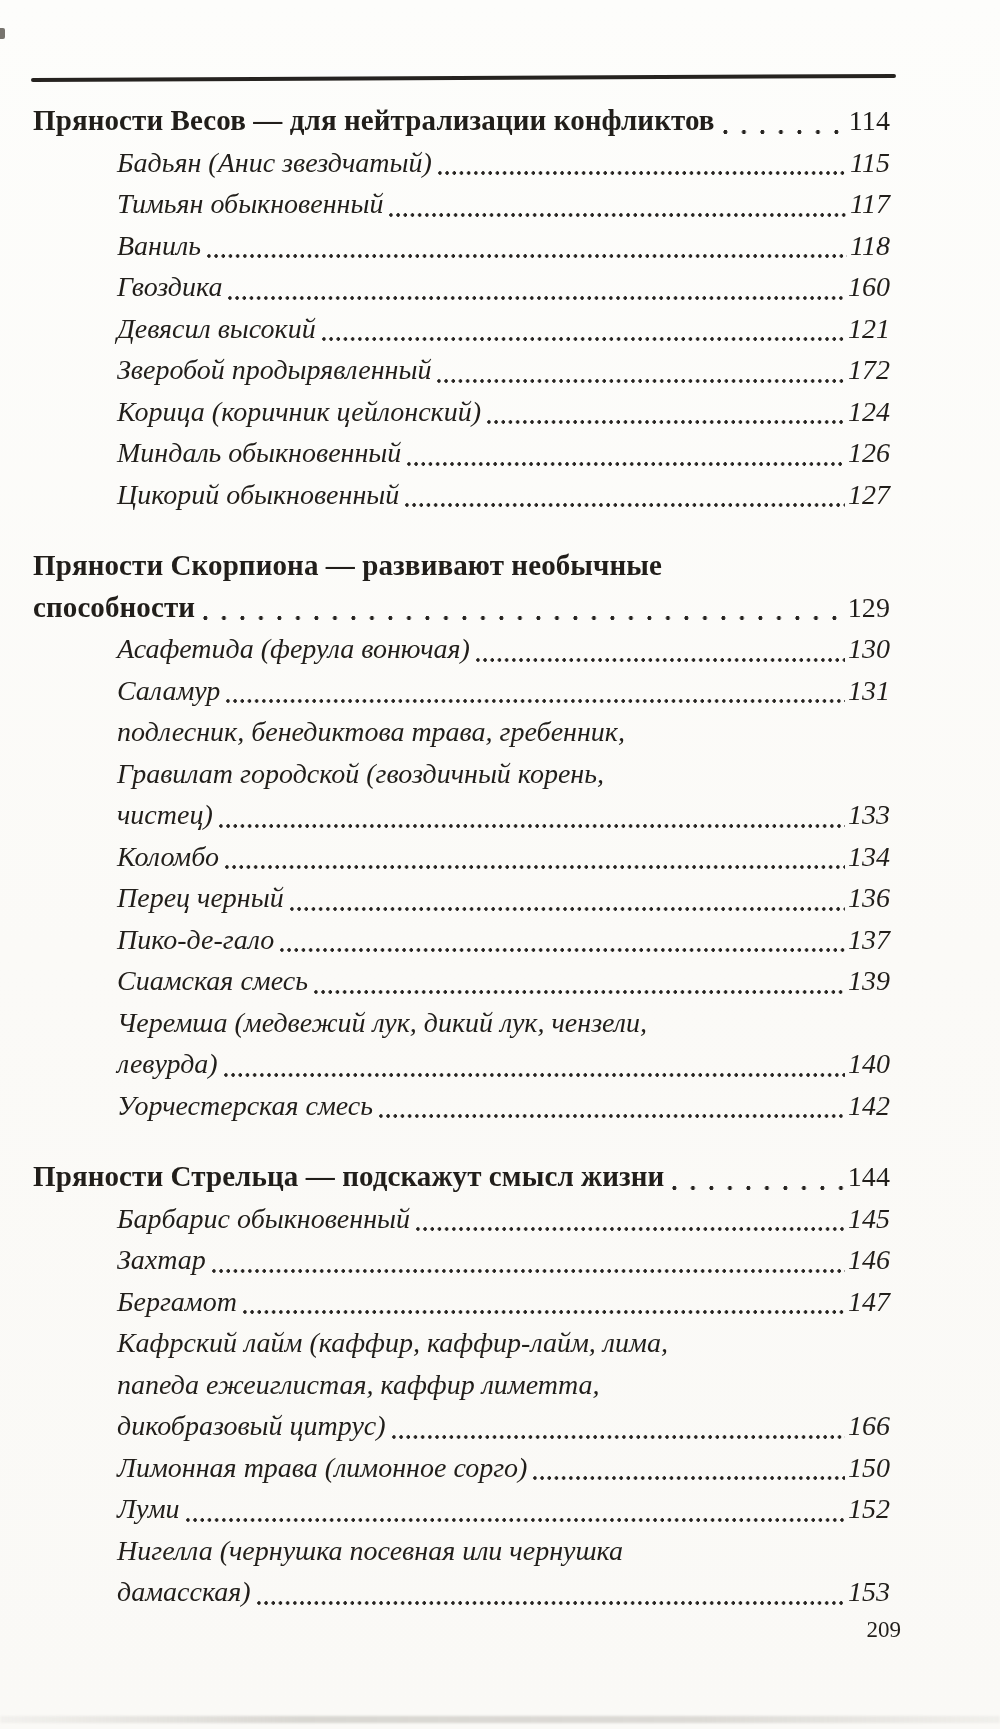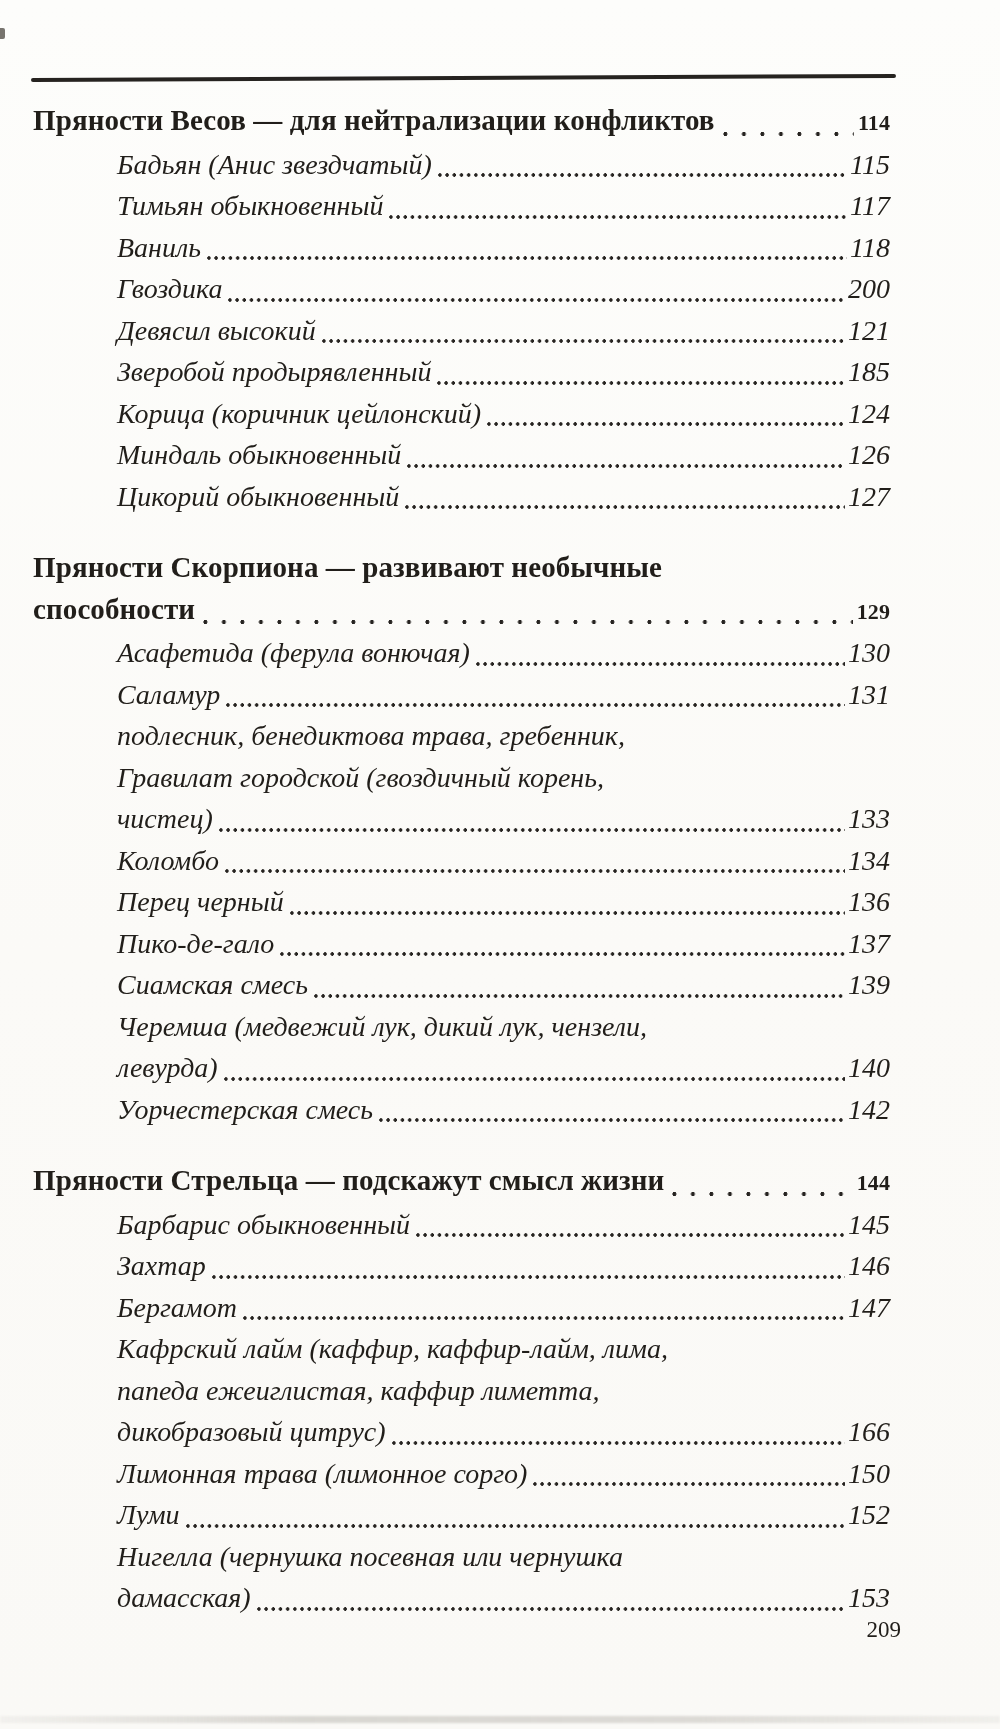--- a/index.html
+++ b/index.html
@@ -103,22 +103,22 @@
     background-size: 18.5px 6px;
   }
   .pagenum {
     flex: 0 0 auto;
     font-style: italic;
     font-weight: 500;
     font-size: 28px;
   }
   .h-line .pagenum {
     font-style: normal;
-    font-weight: 700;
-    font-size: 22px;
+    font-weight: 400;
+    font-size: 28px;
   }
 
   .folio {
     position: absolute;
     top: 1612px;
     right: 99px;
     font-size: 23px;
     font-weight: 500;
     line-height: 36px;
     color: #211e1a;
@@ -149,31 +149,31 @@
           <span class="pagenum">117</span>
         </div>
         <div class="e-line">
           <span class="label">Ваниль</span>
           <span class="leader"></span>
           <span class="pagenum">118</span>
         </div>
         <div class="e-line">
           <span class="label">Гвоздика</span>
           <span class="leader"></span>
-          <span class="pagenum">200</span>
+          <span class="pagenum">160</span>
         </div>
         <div class="e-line">
           <span class="label">Девясил высокий</span>
           <span class="leader"></span>
           <span class="pagenum">121</span>
         </div>
         <div class="e-line">
           <span class="label">Зверобой продырявленный</span>
           <span class="leader"></span>
-          <span class="pagenum">185</span>
+          <span class="pagenum">172</span>
         </div>
         <div class="e-line">
           <span class="label">Корица (коричник цейлонский)</span>
           <span class="leader"></span>
           <span class="pagenum">124</span>
         </div>
         <div class="e-line">
           <span class="label">Миндаль обыкновенный</span>
           <span class="leader"></span>
           <span class="pagenum">126</span>

